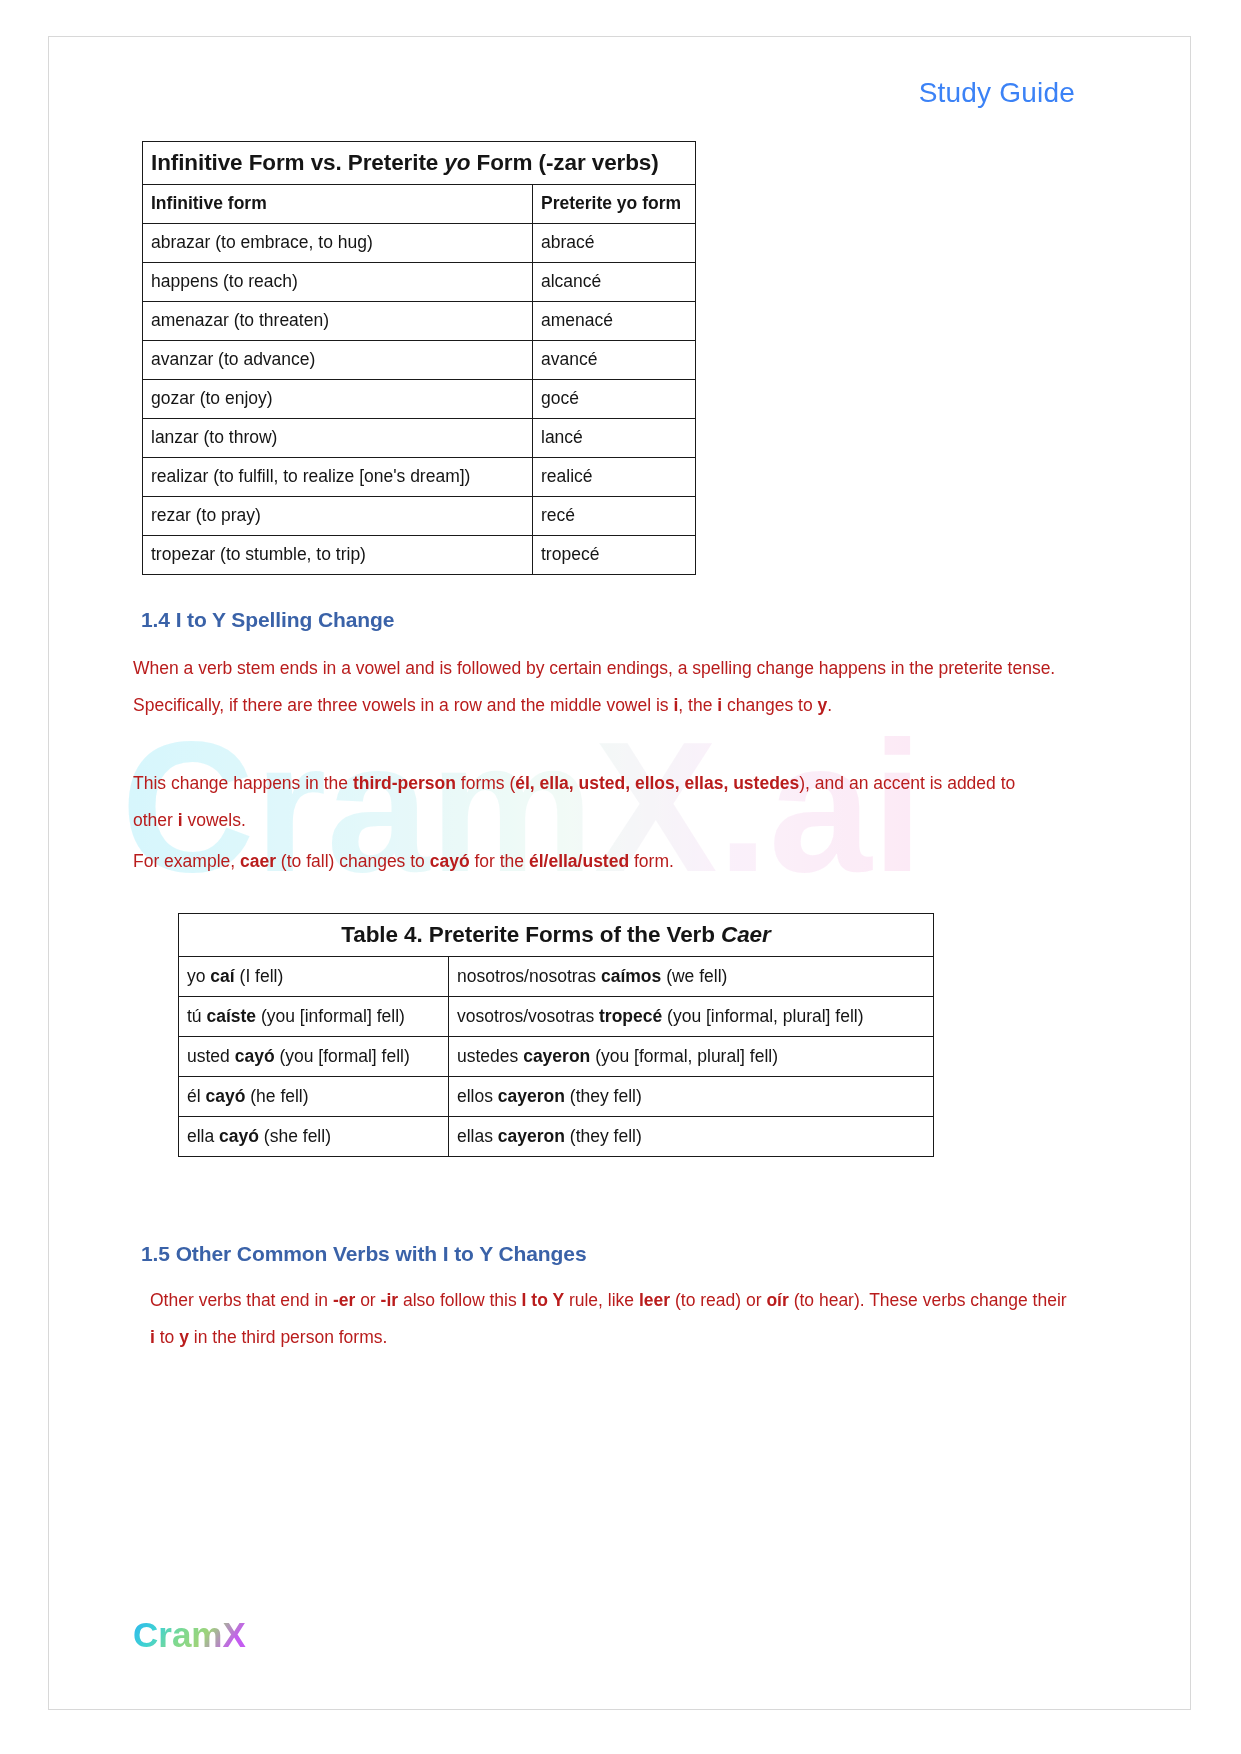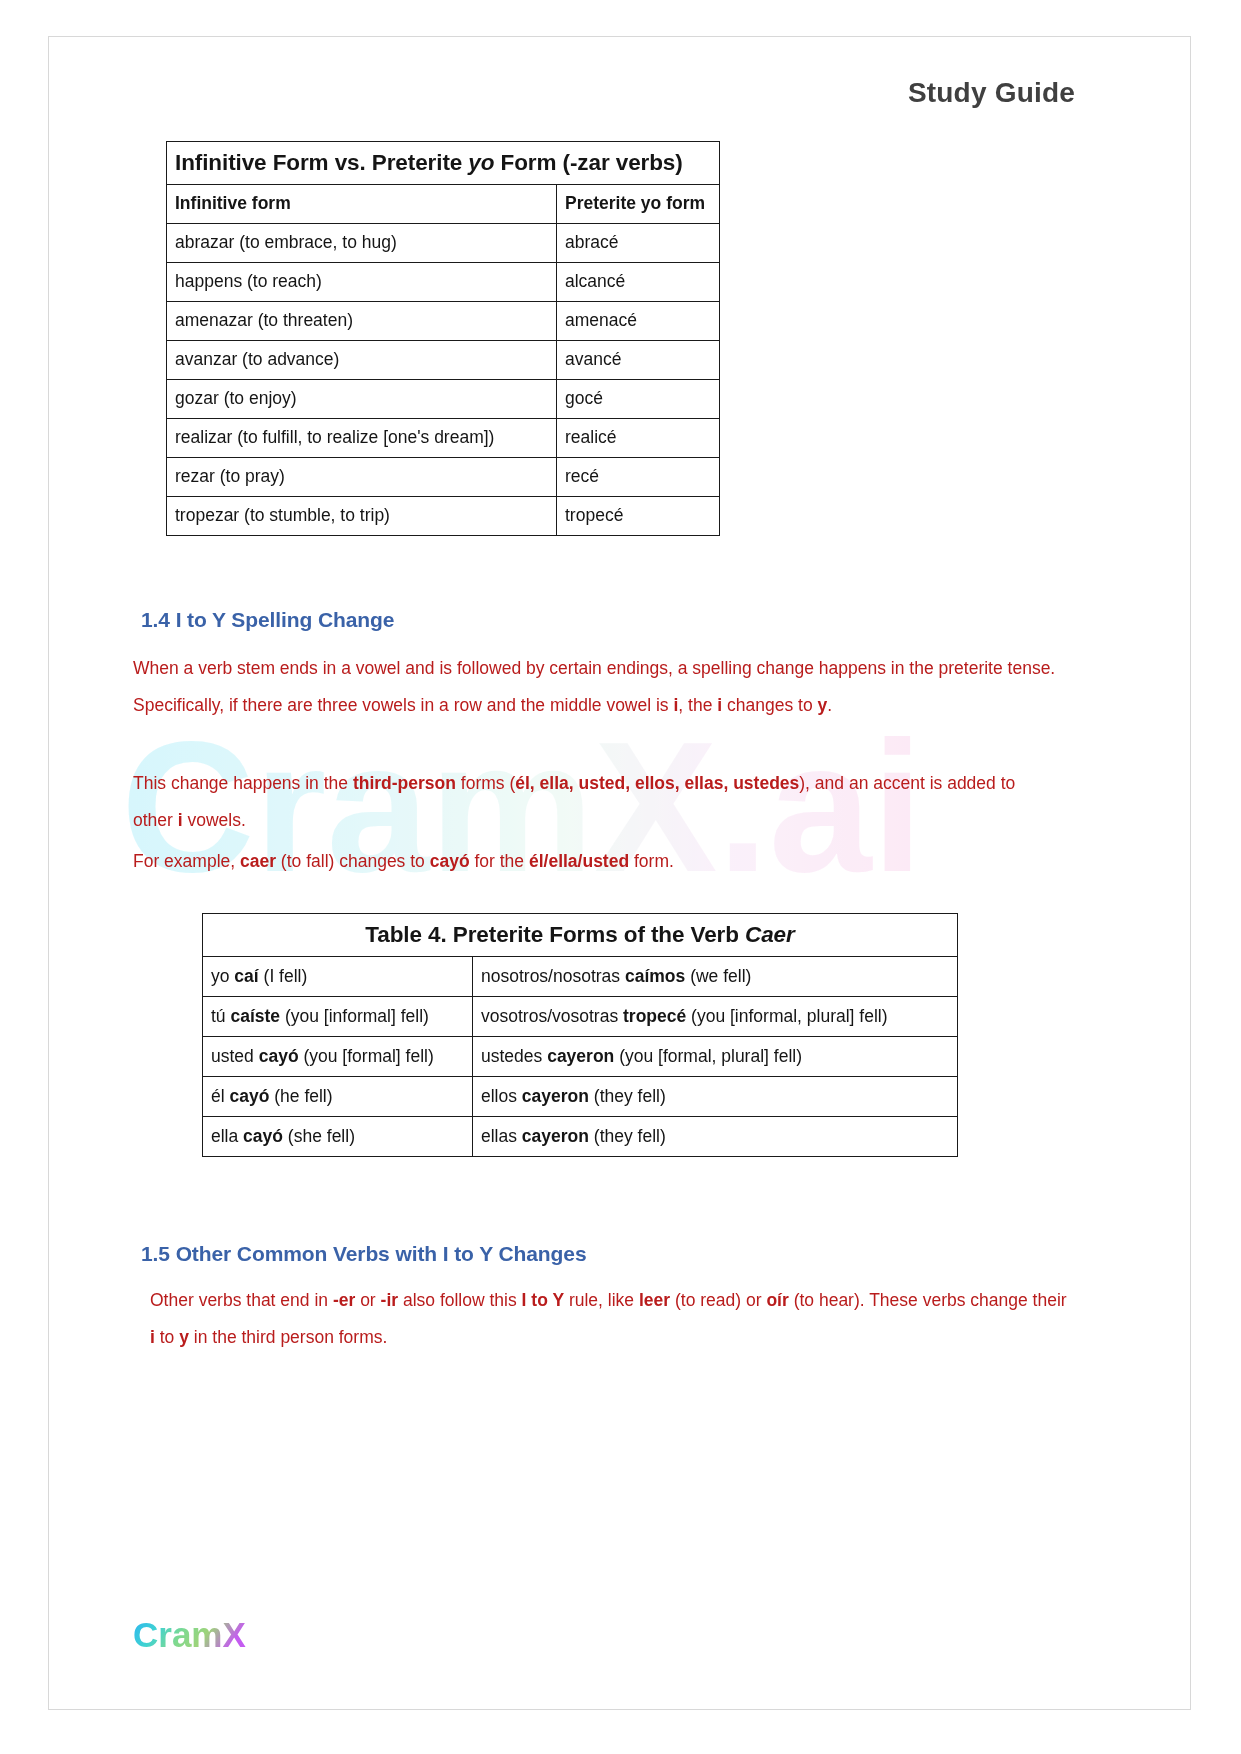--- a/index.html
+++ b/index.html
@@ -44,35 +44,34 @@
     text-decoration: underline;
   }
   .watermark svg { display: block; }
 
   
   .doc-header {
     position: absolute;
     top: 40px;
     right: 115px;
     font-size: 28px;
-    font-weight: bold;
-    color: #404040;
+    font-weight: normal;
+    color: #3b82f6;
     letter-spacing: 0.2px;
     z-index: 2;
     text-align: center;
   }
 
   
   .tbl {
     border-collapse: collapse;
     table-layout: fixed;
     background: #701a75;
     position: relative;
     z-index: 2;
-    margin-left: 24px;
   }
   .tbl td, .tbl th {
     border: 1.3px solid #1a1a1a;
     padding: 6px 8px 7px 8px;
     font-size: 17.5px;
     line-height: 1.22;
     text-align: left;
     vertical-align: middle;
     color: #151515;
     font-weight: normal;
@@ -203,20 +202,24 @@
         </tr>
         <tr>
           <td>avanzar (to advance)</td>
           <td>avancé</td>
         </tr>
         <tr>
           <td>gozar (to enjoy)</td>
           <td>gocé</td>
         </tr>
         <tr>
+          <td>lanzar (to throw)</td>
+          <td>lancé</td>
+        </tr>
+        <tr>
           <td>realizar (to fulfill, to realize [one's dream])</td>
           <td>realicé</td>
         </tr>
         <tr>
           <td>rezar (to pray)</td>
           <td>recé</td>
         </tr>
         <tr>
           <td>tropezar (to stumble, to trip)</td>
           <td>tropecé</td>

